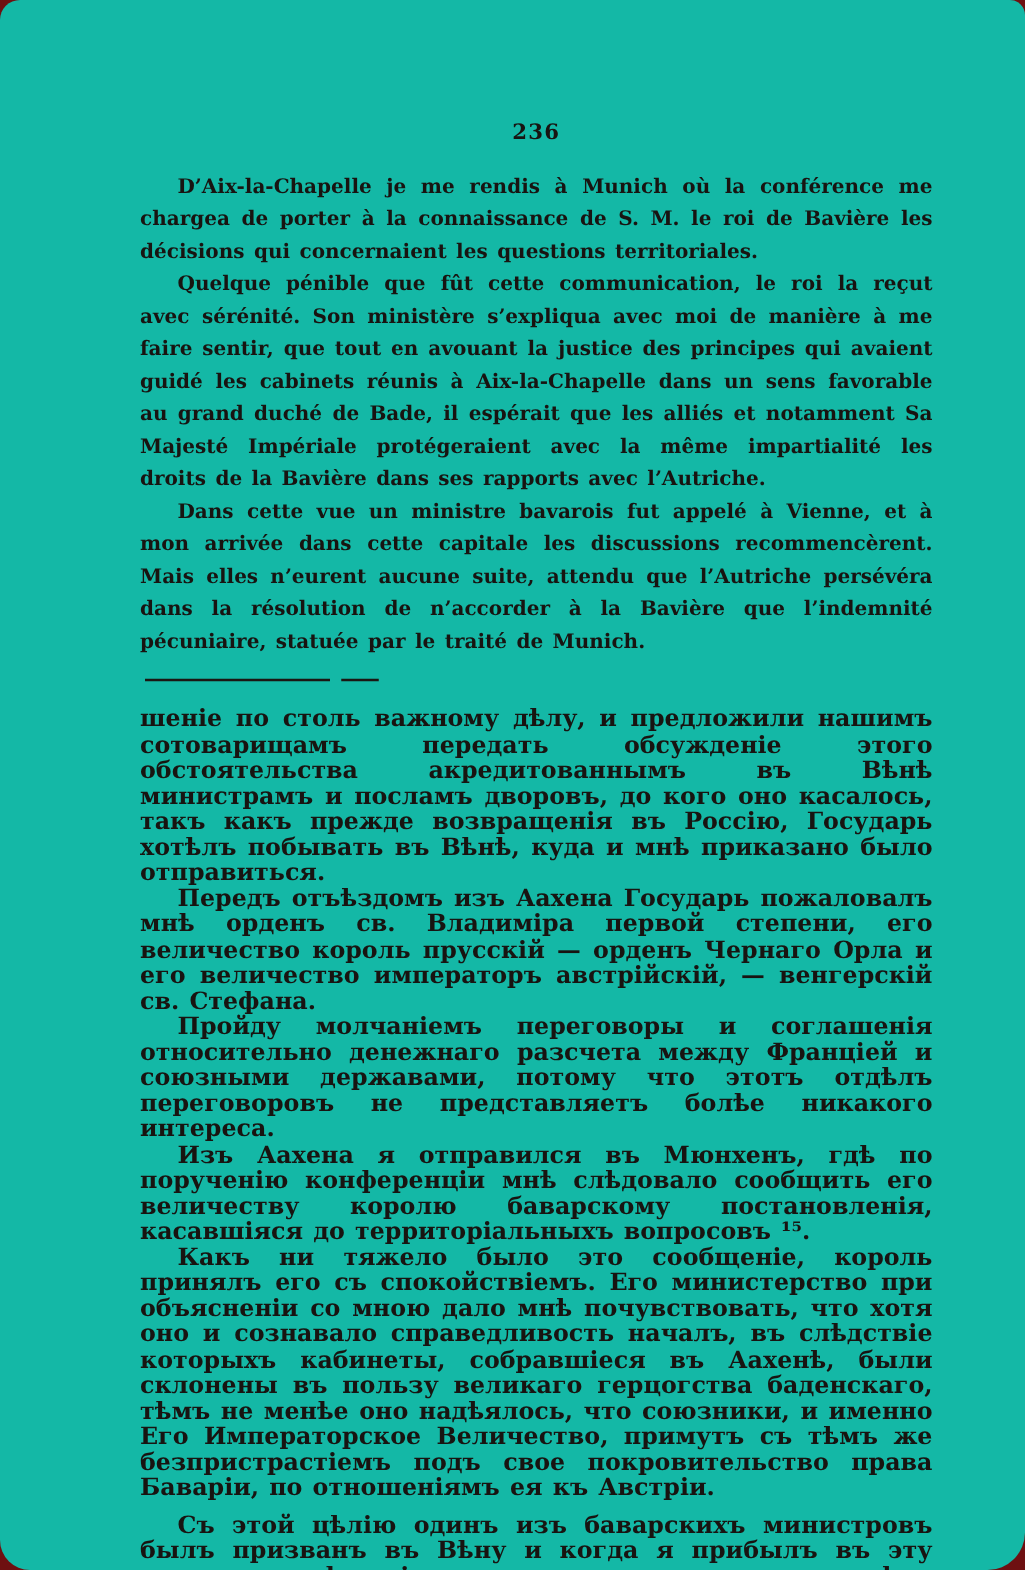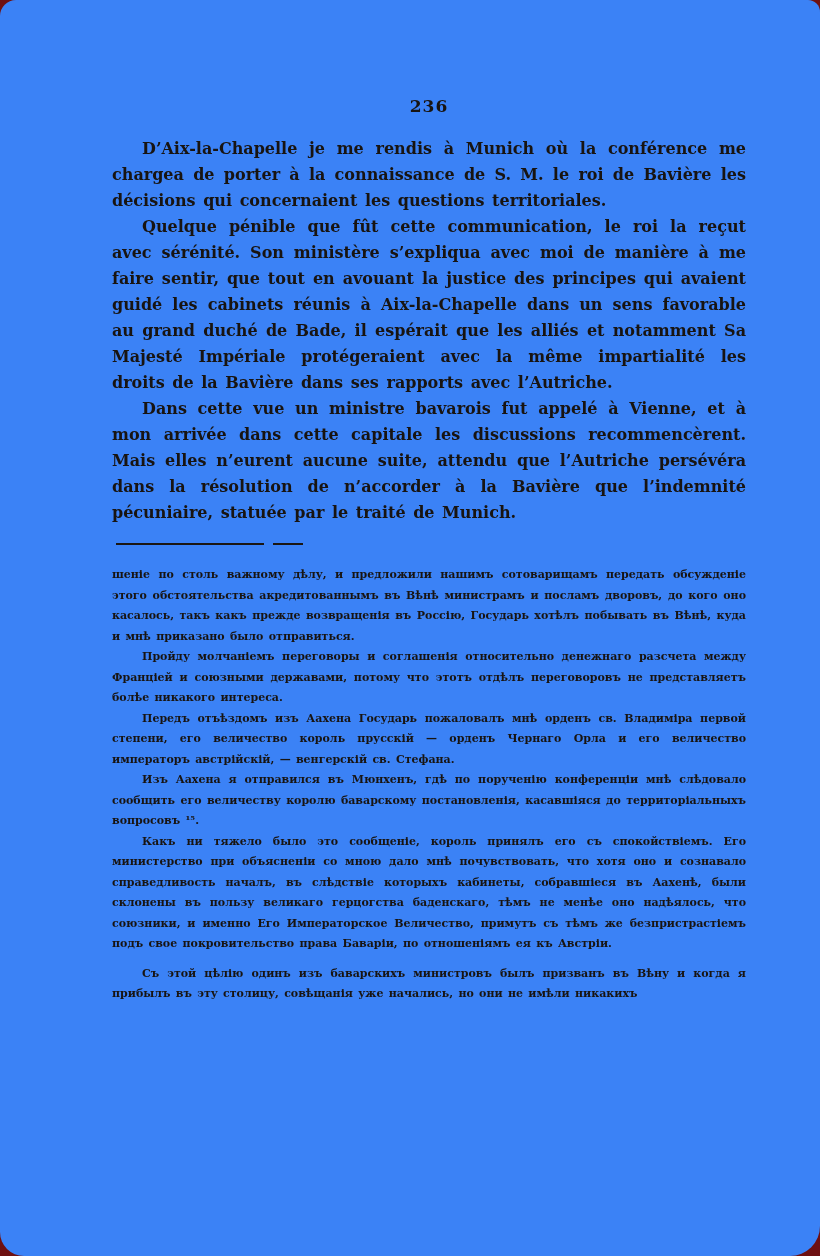--- a/index.html
+++ b/index.html
@@ -5,21 +5,21 @@
   * { margin: 0; padding: 0; box-sizing: border-box; }
   html, body { width: 820px; height: 1256px; overflow: hidden; }
   body {
     background: #6e1011;
     font-family: "DejaVu Serif", serif;
     position: relative;
   }
   .book-page {
     position: absolute;
     inset: 0;
-    background: #3b82f6;
+    background: #14b8a6;
     border-radius: 16px 12px 30px 24px;
     color: #181411;
     text-decoration: underline;
   }
   .content {
     position: absolute;
     left: 112px;
     top: 96px;
     width: 634px;
   }
@@ -45,21 +45,21 @@
     align-items: center;
     gap: 9px;
   }
   .footnote-separator .seg-long {
     width: 148px; height: 1.6px; background: #1b1713;
   }
   .footnote-separator .seg-short {
     width: 30px; height: 1.6px; background: #1b1713;
   }
   .footnote-text p {
-    font-size: 11px;
+    font-size: 19px;
     line-height: 20.5px;
     font-weight: bold;
     text-align: justify;
     text-indent: 30px;
     word-spacing: 1.5px;
   }
   .footnote-text p.no-indent { text-indent: 0; }
   .footnote-text p.gap-above { margin-top: 9px; }
 </style>
 </head>
@@ -76,21 +76,21 @@
       <p>Dans cette vue un ministre bavarois fut appelé à Vienne, et à mon arrivée dans cette capitale les discussions recommencèrent. Mais elles n’eurent aucune suite, attendu que l’Autriche persévéra dans la résolution de n’accorder à la Bavière que l’indemnité pécuniaire, statuée par le traité de Munich.</p>
     </div>
 
     <div class="footnote-separator">
       <span class="seg-long"></span>
       <span class="seg-short"></span>
     </div>
 
     <div class="footnote-text">
       <p class="no-indent">шеніе по столь важному дѣлу, и предложили нашимъ сотоварищамъ передать обсужденіе этого обстоятельства акредитованнымъ въ Вѣнѣ министрамъ и посламъ дворовъ, до кого оно касалось, такъ какъ прежде возвращенія въ Россію, Государь хотѣлъ побывать въ Вѣнѣ, куда и мнѣ приказано было отправиться.</p>
+      <p>Передъ отъѣздомъ изъ Аахена Государь пожаловалъ мнѣ орденъ св. Владиміра первой степени, его величество король прусскій — орденъ Чернаго Орла и его величество императоръ австрійскій, — венгерскій св. Стефана.</p>
       <p>Пройду молчаніемъ переговоры и соглашенія относительно денежнаго разсчета между Франціей и союзными державами, потому что этотъ отдѣлъ переговоровъ не представляетъ болѣе никакого интереса.</p>
-      <p>Передъ отъѣздомъ изъ Аахена Государь пожаловалъ мнѣ орденъ св. Владиміра первой степени, его величество король прусскій — орденъ Чернаго Орла и его величество императоръ австрійскій, — венгерскій св. Стефана.</p>
       <p>Изъ Аахена я отправился въ Мюнхенъ, гдѣ по порученію конференціи мнѣ слѣдовало сообщить его величеству королю баварскому постановленія, касавшіяся до территоріальныхъ вопросовъ ¹⁵.</p>
       <p>Какъ ни тяжело было это сообщеніе, король принялъ его съ спокойствіемъ. Его министерство при объясненіи со мною дало мнѣ почувствовать, что хотя оно и сознавало справедливость началъ, въ слѣдствіе которыхъ кабинеты, собравшіеся въ Аахенѣ, были склонены въ пользу великаго герцогства баденскаго, тѣмъ не менѣе оно надѣялось, что союзники, и именно Его Императорское Величество, примутъ съ тѣмъ же безпристрастіемъ подъ свое покровительство права Баваріи, по отношеніямъ ея къ Австріи.</p>
       <p class="gap-above">Съ этой цѣлію одинъ изъ баварскихъ министровъ былъ призванъ въ Вѣну и когда я прибылъ въ эту столицу, совѣщанія уже начались, но они не имѣли никакихъ</p>
     </div>
 
   </div>
 </div>
 
 </body></html>

